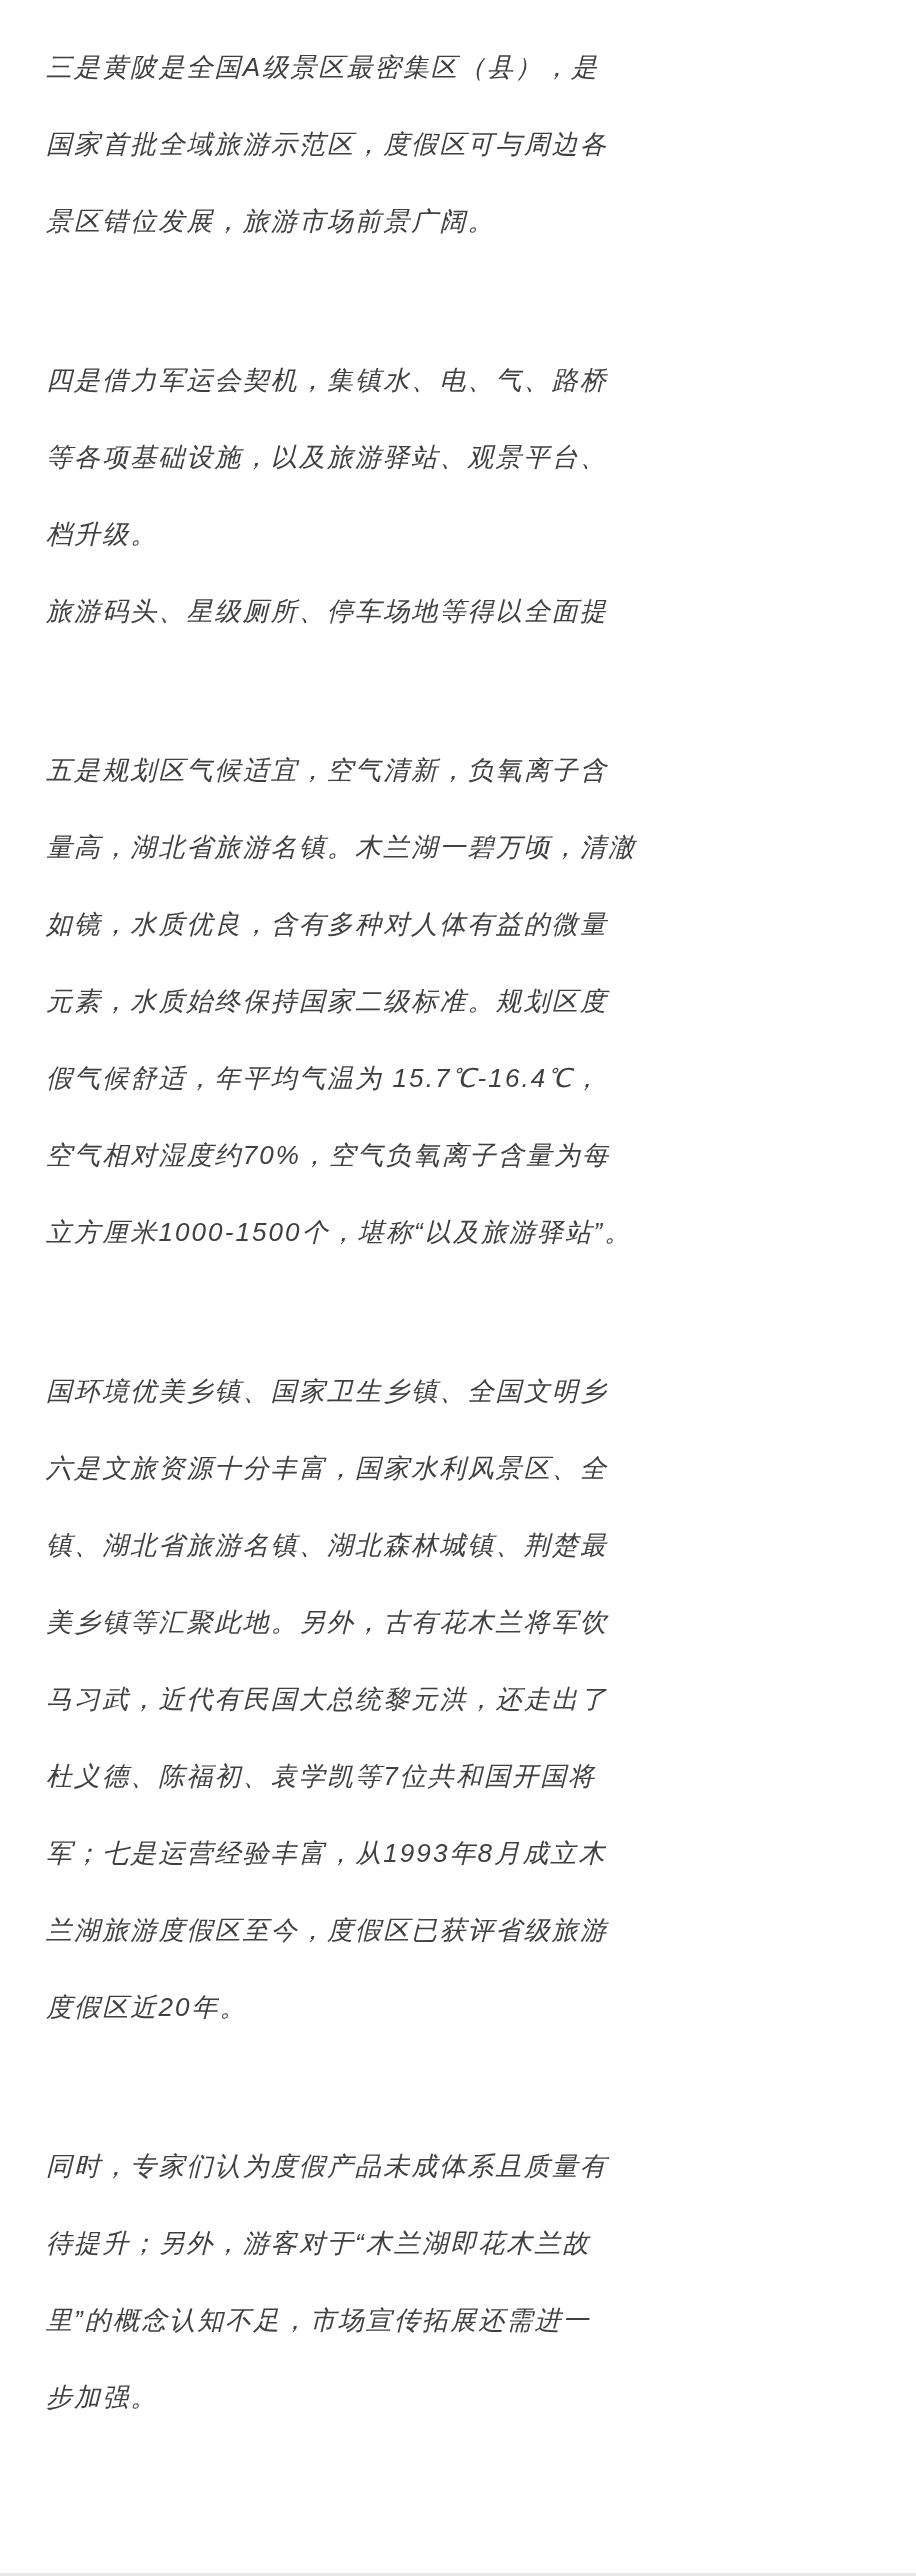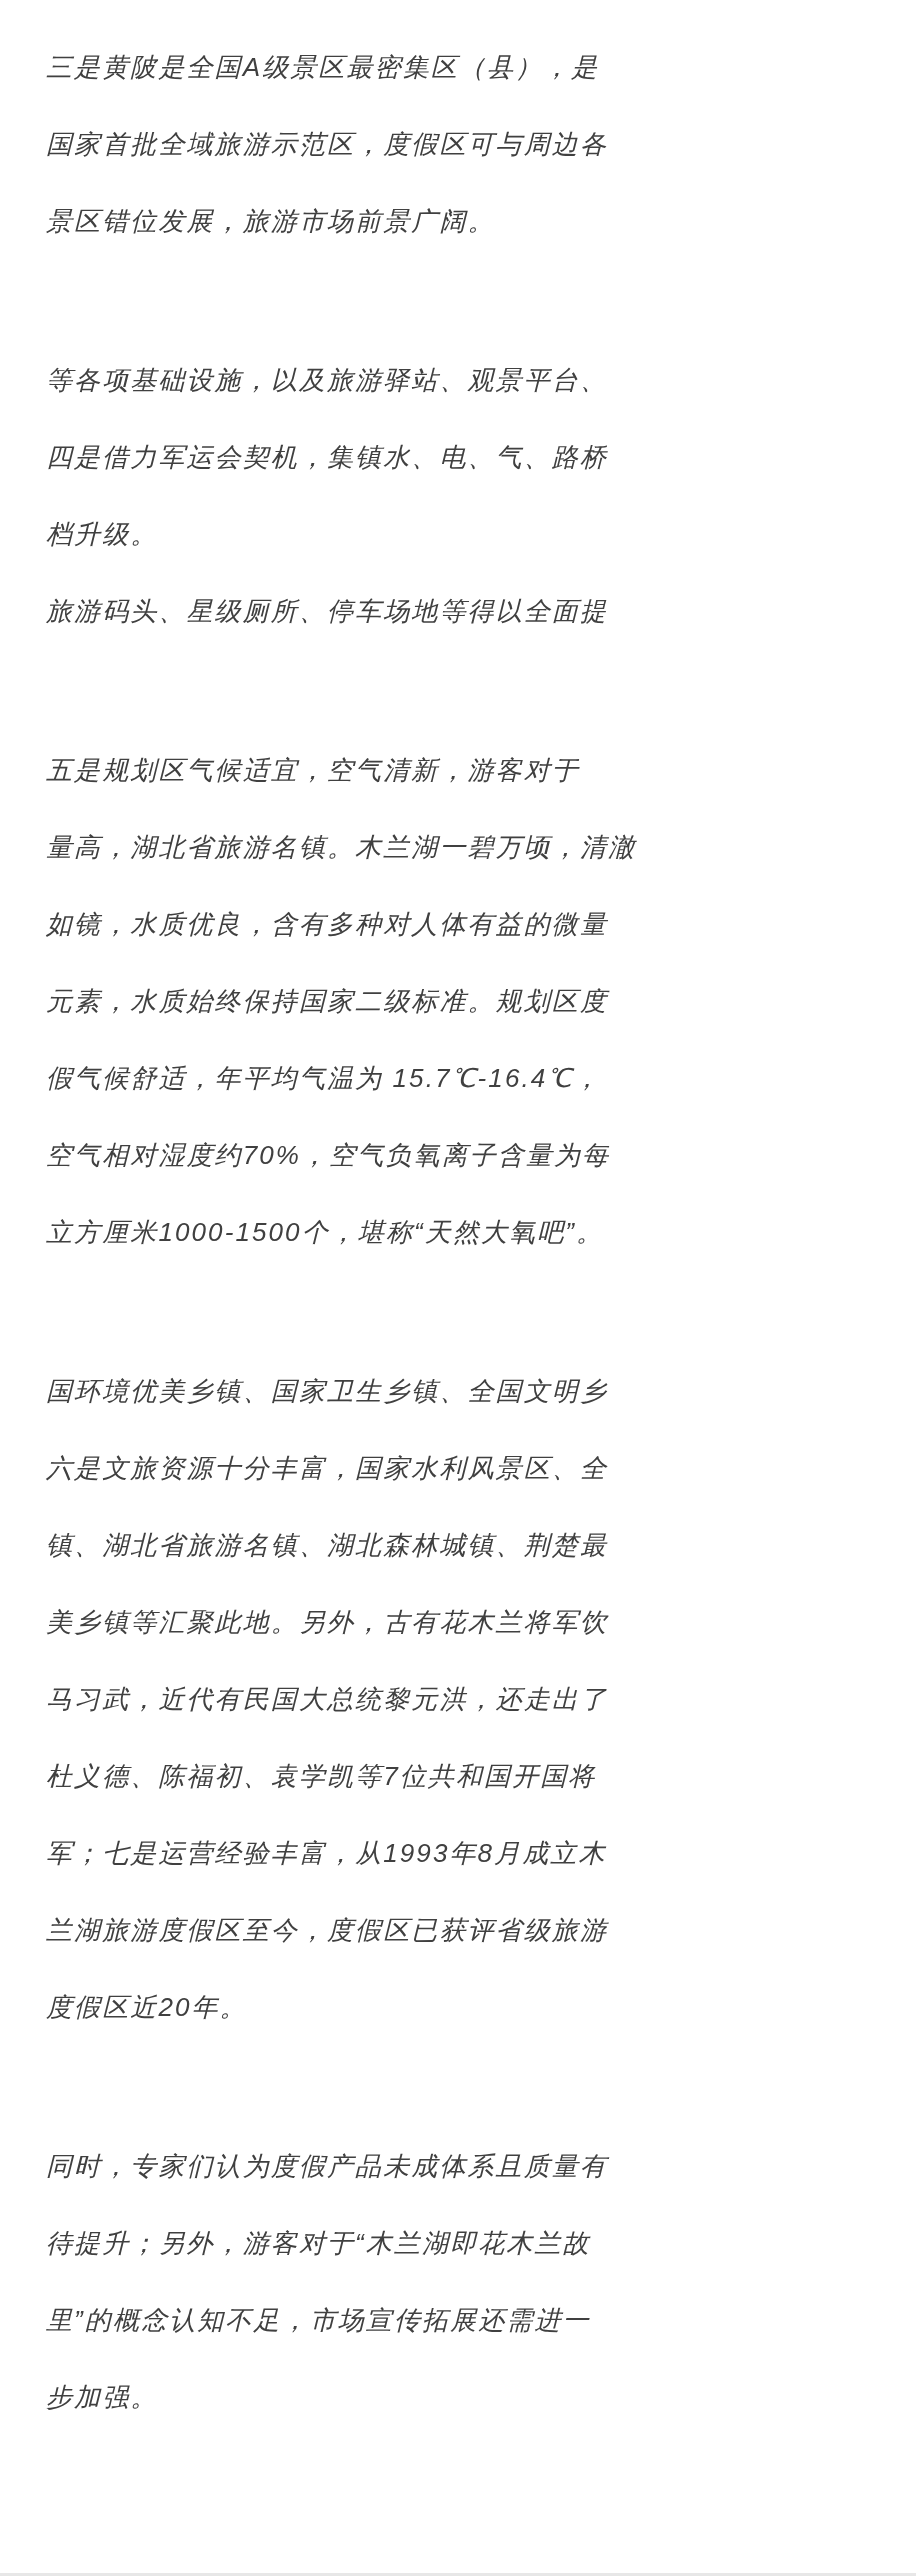--- a/index.html
+++ b/index.html
@@ -50,33 +50,33 @@
 </head>
 <body>
 
 <div class="article">
   <div class="para">
       <div class="line">三是黄陂是全国A级景区最密集区（县），是</div>
       <div class="line">国家首批全域旅游示范区，度假区可与周边各</div>
       <div class="line">景区错位发展，旅游市场前景广阔。</div>
     </div>
   <div class="para">
+      <div class="line">四是借力军运会契机，集镇水、电、气、路桥</div>
       <div class="line">等各项基础设施，以及旅游驿站、观景平台、</div>
-      <div class="line">四是借力军运会契机，集镇水、电、气、路桥</div>
       <div class="line">档升级。</div>
       <div class="line">旅游码头、星级厕所、停车场地等得以全面提</div>
     </div>
   <div class="para">
-      <div class="line">五是规划区气候适宜，空气清新，游客对于</div>
+      <div class="line">五是规划区气候适宜，空气清新，负氧离子含</div>
       <div class="line">量高，湖北省旅游名镇。木兰湖一碧万顷，清澈</div>
       <div class="line">如镜，水质优良，含有多种对人体有益的微量</div>
       <div class="line">元素，水质始终保持国家二级标准。规划区度</div>
       <div class="line">假气候舒适，年平均气温为 15.7℃-16.4℃，</div>
       <div class="line">空气相对湿度约70%，空气负氧离子含量为每</div>
-      <div class="line">立方厘米1000-1500个，堪称“天然大氧吧”。</div>
+      <div class="line">立方厘米1000-1500个，堪称“以及旅游驿站”。</div>
     </div>
   <div class="para">
       <div class="line">国环境优美乡镇、国家卫生乡镇、全国文明乡</div>
       <div class="line">六是文旅资源十分丰富，国家水利风景区、全</div>
       <div class="line">镇、湖北省旅游名镇、湖北森林城镇、荆楚最</div>
       <div class="line">美乡镇等汇聚此地。另外，古有花木兰将军饮</div>
       <div class="line">马习武，近代有民国大总统黎元洪，还走出了</div>
       <div class="line">杜义德、陈福初、袁学凯等7位共和国开国将</div>
       <div class="line">军；七是运营经验丰富，从1993年8月成立木</div>
       <div class="line">兰湖旅游度假区至今，度假区已获评省级旅游</div>

